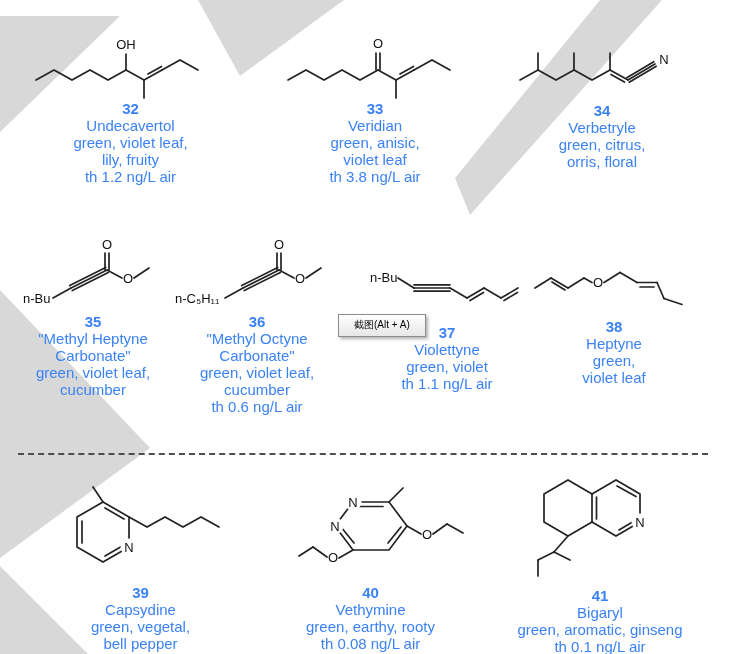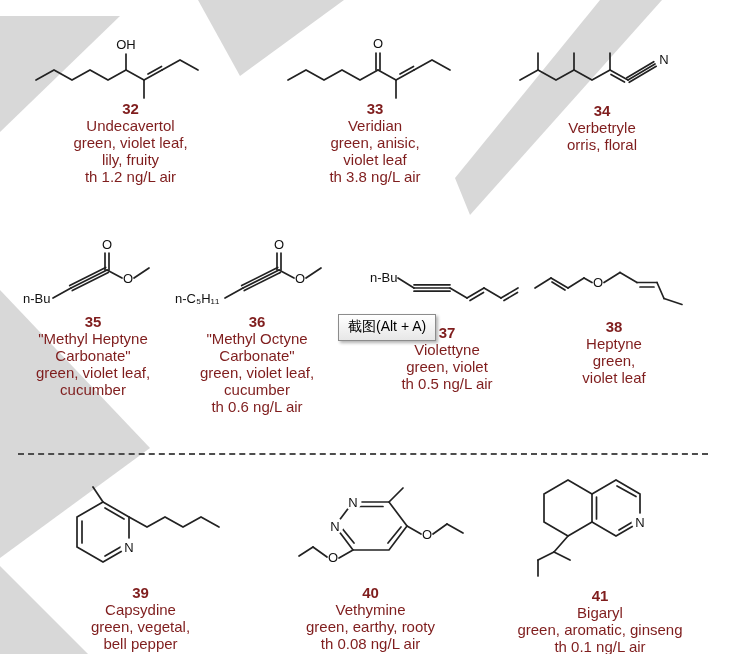--- a/index.html
+++ b/index.html
@@ -2,27 +2,27 @@
 <html><head>
 <meta charset="utf-8">
 <style>
   *{box-sizing:border-box}
   html,body{margin:0;padding:0;background:#fff}
   body{font-family:"Liberation Sans",sans-serif;color:#111}
   #page{position:relative;width:740px;height:654px;background:#fff;overflow:hidden}
   #watermark{position:absolute;left:0;top:0;z-index:0}
   .compound{position:absolute;text-align:center;z-index:2}
   .compound svg{display:inline-block;vertical-align:top}
-  .caption{font-size:15px;line-height:17px;color:#7f1d1d}
+  .caption{font-size:15px;line-height:17px;color:#3b82f6}
   .caption .num{font-weight:bold}
   svg text{font-size:13px;fill:#111;font-family:"Liberation Sans",sans-serif}
   .divider{position:absolute;left:18px;top:453px;width:690px;height:0;border-top:2px dashed #4d4d4d;z-index:1}
   .tooltip{position:absolute;left:338px;top:314px;z-index:10;border:1px solid #8c8c8c;
-           background:linear-gradient(#ffffff,#e7e7e7);padding:3px 9px 4px;
-           font-size:14px;color:#000;box-shadow:2px 2px 3px rgba(0,0,0,.3);white-space:nowrap}
+           background:linear-gradient(#ffffff,#e7e7e7);padding:3px 15px 4px;
+           font-size:10px;color:#000;box-shadow:2px 2px 3px rgba(0,0,0,.3);white-space:nowrap}
 </style>
 </head>
 <body>
 
 <div id="page">
 
   <svg id="watermark" width="740" height="654">
     <g fill="#d8d8d8">
       <polygon points="0,16 120,16 0,132"></polygon>
       <polygon points="198,0 344,0 240,76"></polygon>
@@ -90,20 +90,21 @@
         <line x1="99" y1="52.5" x2="112.5" y2="60"></line>
         <line x1="116" y1="58" x2="143" y2="42"></line>
         <line x1="114.8" y1="55.7" x2="141.8" y2="39.7"></line>
         <line x1="117.2" y1="60.3" x2="144.2" y2="44.3"></line>
       </g>
       <text x="152" y="42" text-anchor="middle">N</text>
     </svg>
     <div class="caption">
       <div class="num">34</div>
       <div>Verbetryle</div>
+      <div>green, citrus,</div>
       <div>orris, floral</div>
     </div>
   </div>
 
   <div class="compound" style="left:18px;top:238px;width:150px">
     <svg width="145" height="75" viewBox="0 0 145 75">
       <g stroke="#222" stroke-width="1.7" fill="none" stroke-linecap="round">
         <line x1="32" y1="60" x2="50" y2="50"></line>
         <line x1="50" y1="50" x2="86" y2="32"></line>
         <line x1="51.3" y1="52.5" x2="87.3" y2="34.5"></line>
@@ -165,21 +166,21 @@
         <line x1="116" y1="26" x2="133" y2="36"></line>
         <line x1="133" y1="36" x2="150" y2="26"></line>
         <line x1="136" y1="38.5" x2="149.5" y2="30.5"></line>
       </g>
       <text x="2" y="20" text-anchor="start">n-Bu</text>
     </svg>
     <div class="caption" style="margin-top:10px">
       <div class="num">37</div>
       <div>Violettyne</div>
       <div>green, violet</div>
-      <div>th 0.5 ng/L air</div>
+      <div>th 1.1 ng/L air</div>
     </div>
   </div>
 
   <div class="compound" style="left:528px;top:252px;width:172px">
     <svg width="166" height="62" viewBox="0 0 166 62">
       <g stroke="#222" stroke-width="1.7" fill="none" stroke-linecap="round">
         <line x1="4" y1="36" x2="20" y2="26"></line>
         <line x1="20" y1="26" x2="37" y2="36"></line>
         <line x1="21" y1="30" x2="34" y2="38"></line>
         <line x1="37" y1="36" x2="53" y2="26"></line>

